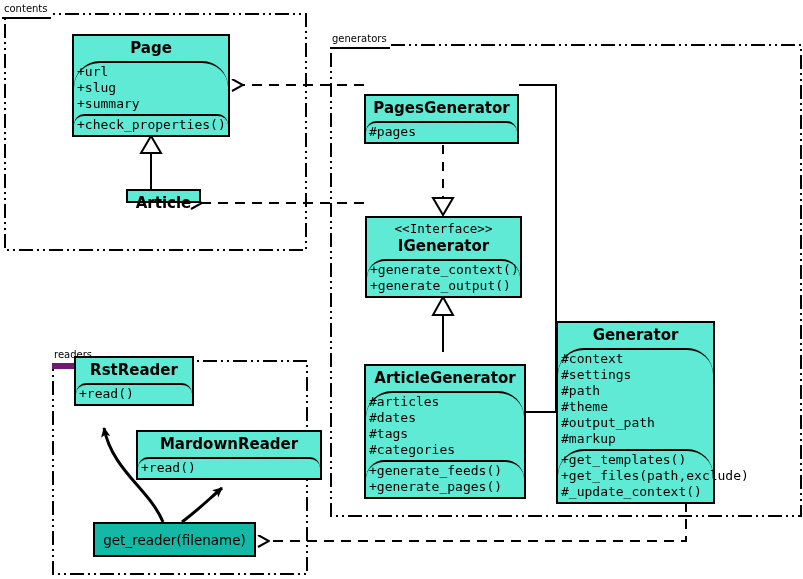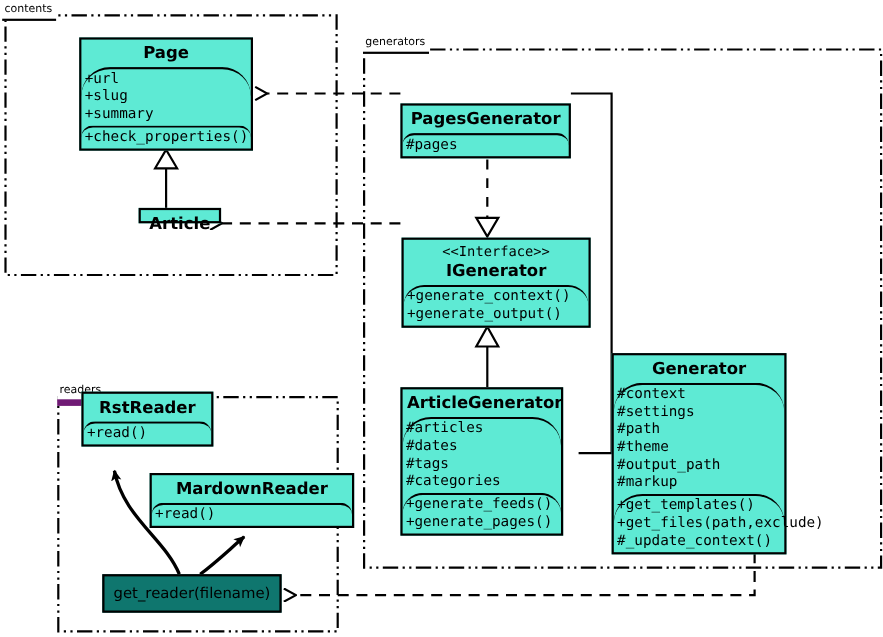--- a/index.html
+++ b/index.html
@@ -76,21 +76,21 @@
     font-family: "DejaVu Sans Mono", monospace;
     font-size: 13px;
     color: #000;
     line-height: 16px;
     white-space: nowrap;
   }
   .plain-box {
     position: absolute;
     box-sizing: border-box;
     border: 2px solid #000;
-    background: #0f766e;
+    background: #14b8a6;
     z-index: 5;
     display: flex;
     align-items: center;
     justify-content: center;
   }
   .plain-box span {
     font-family: "DejaVu Sans", sans-serif;
     font-size: 13.5px;
     color: #000;
     white-space: nowrap;
@@ -200,30 +200,30 @@
     <div class="cls-title" style="padding:3px 4px;">Article</div>
   </div>
 
   <div class="cls" style="left:364px; top:59px; width:155px;margin-top:35px;">
     <div class="cls-title">PagesGenerator</div>
     <div class="cls-sec cls-sep">
       <div>#pages</div>
     </div>
   </div>
 
-  <div class="cls" style="left:365px; top:216px; width:172px;">
+  <div class="cls" style="left:365px; top:216px; width:157px;">
     <div class="cls-stereo">&lt;&lt;Interface&gt;&gt;</div>
     <div class="cls-title" style="padding-top:0;">IGenerator</div>
     <div class="cls-sec cls-sep">
       <div>+generate_context()</div>
       <div>+generate_output()</div>
     </div>
   </div>
 
-  <div class="cls" style="left:364px; top:352px; width:148px;">
+  <div class="cls" style="left:364px; top:364px; width:162px;">
     <div class="cls-title">ArticleGenerator</div>
     <div class="cls-sec cls-sep">
       <div>#articles</div>
       <div>#dates</div>
       <div>#tags</div>
       <div>#categories</div>
     </div>
     <div class="cls-sec cls-sep">
       <div>+generate_feeds()</div>
       <div>+generate_pages()</div>

